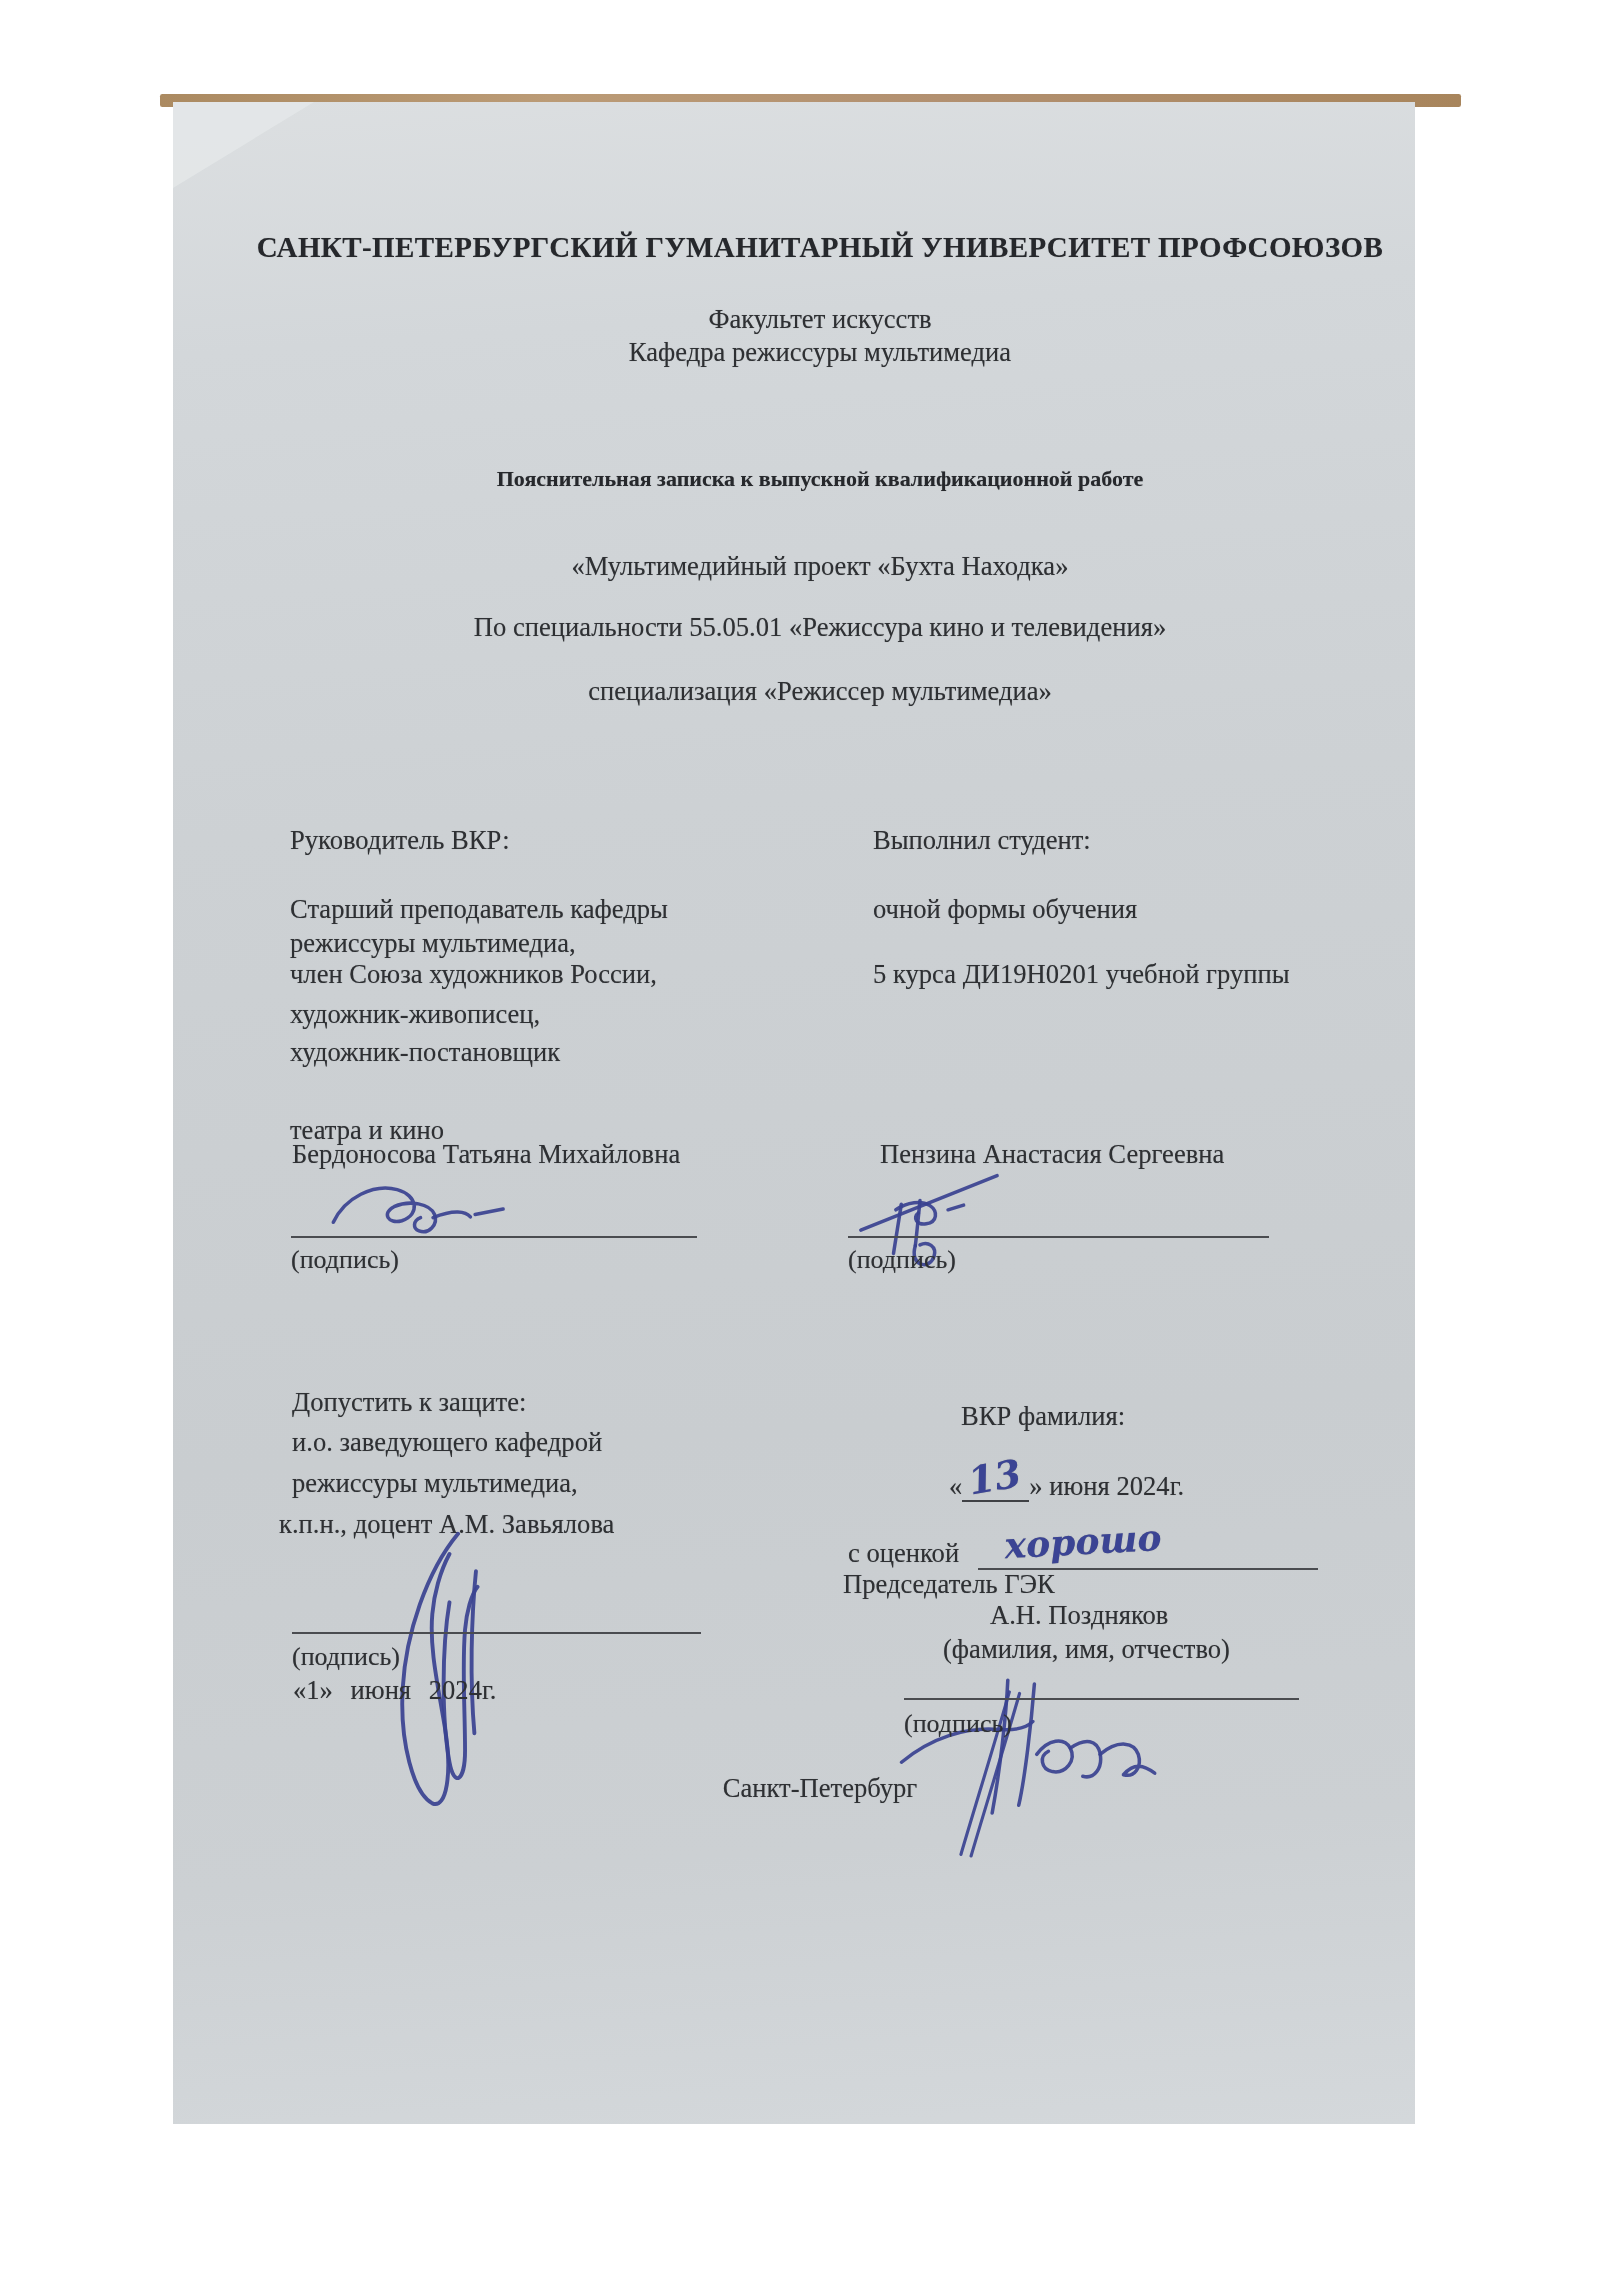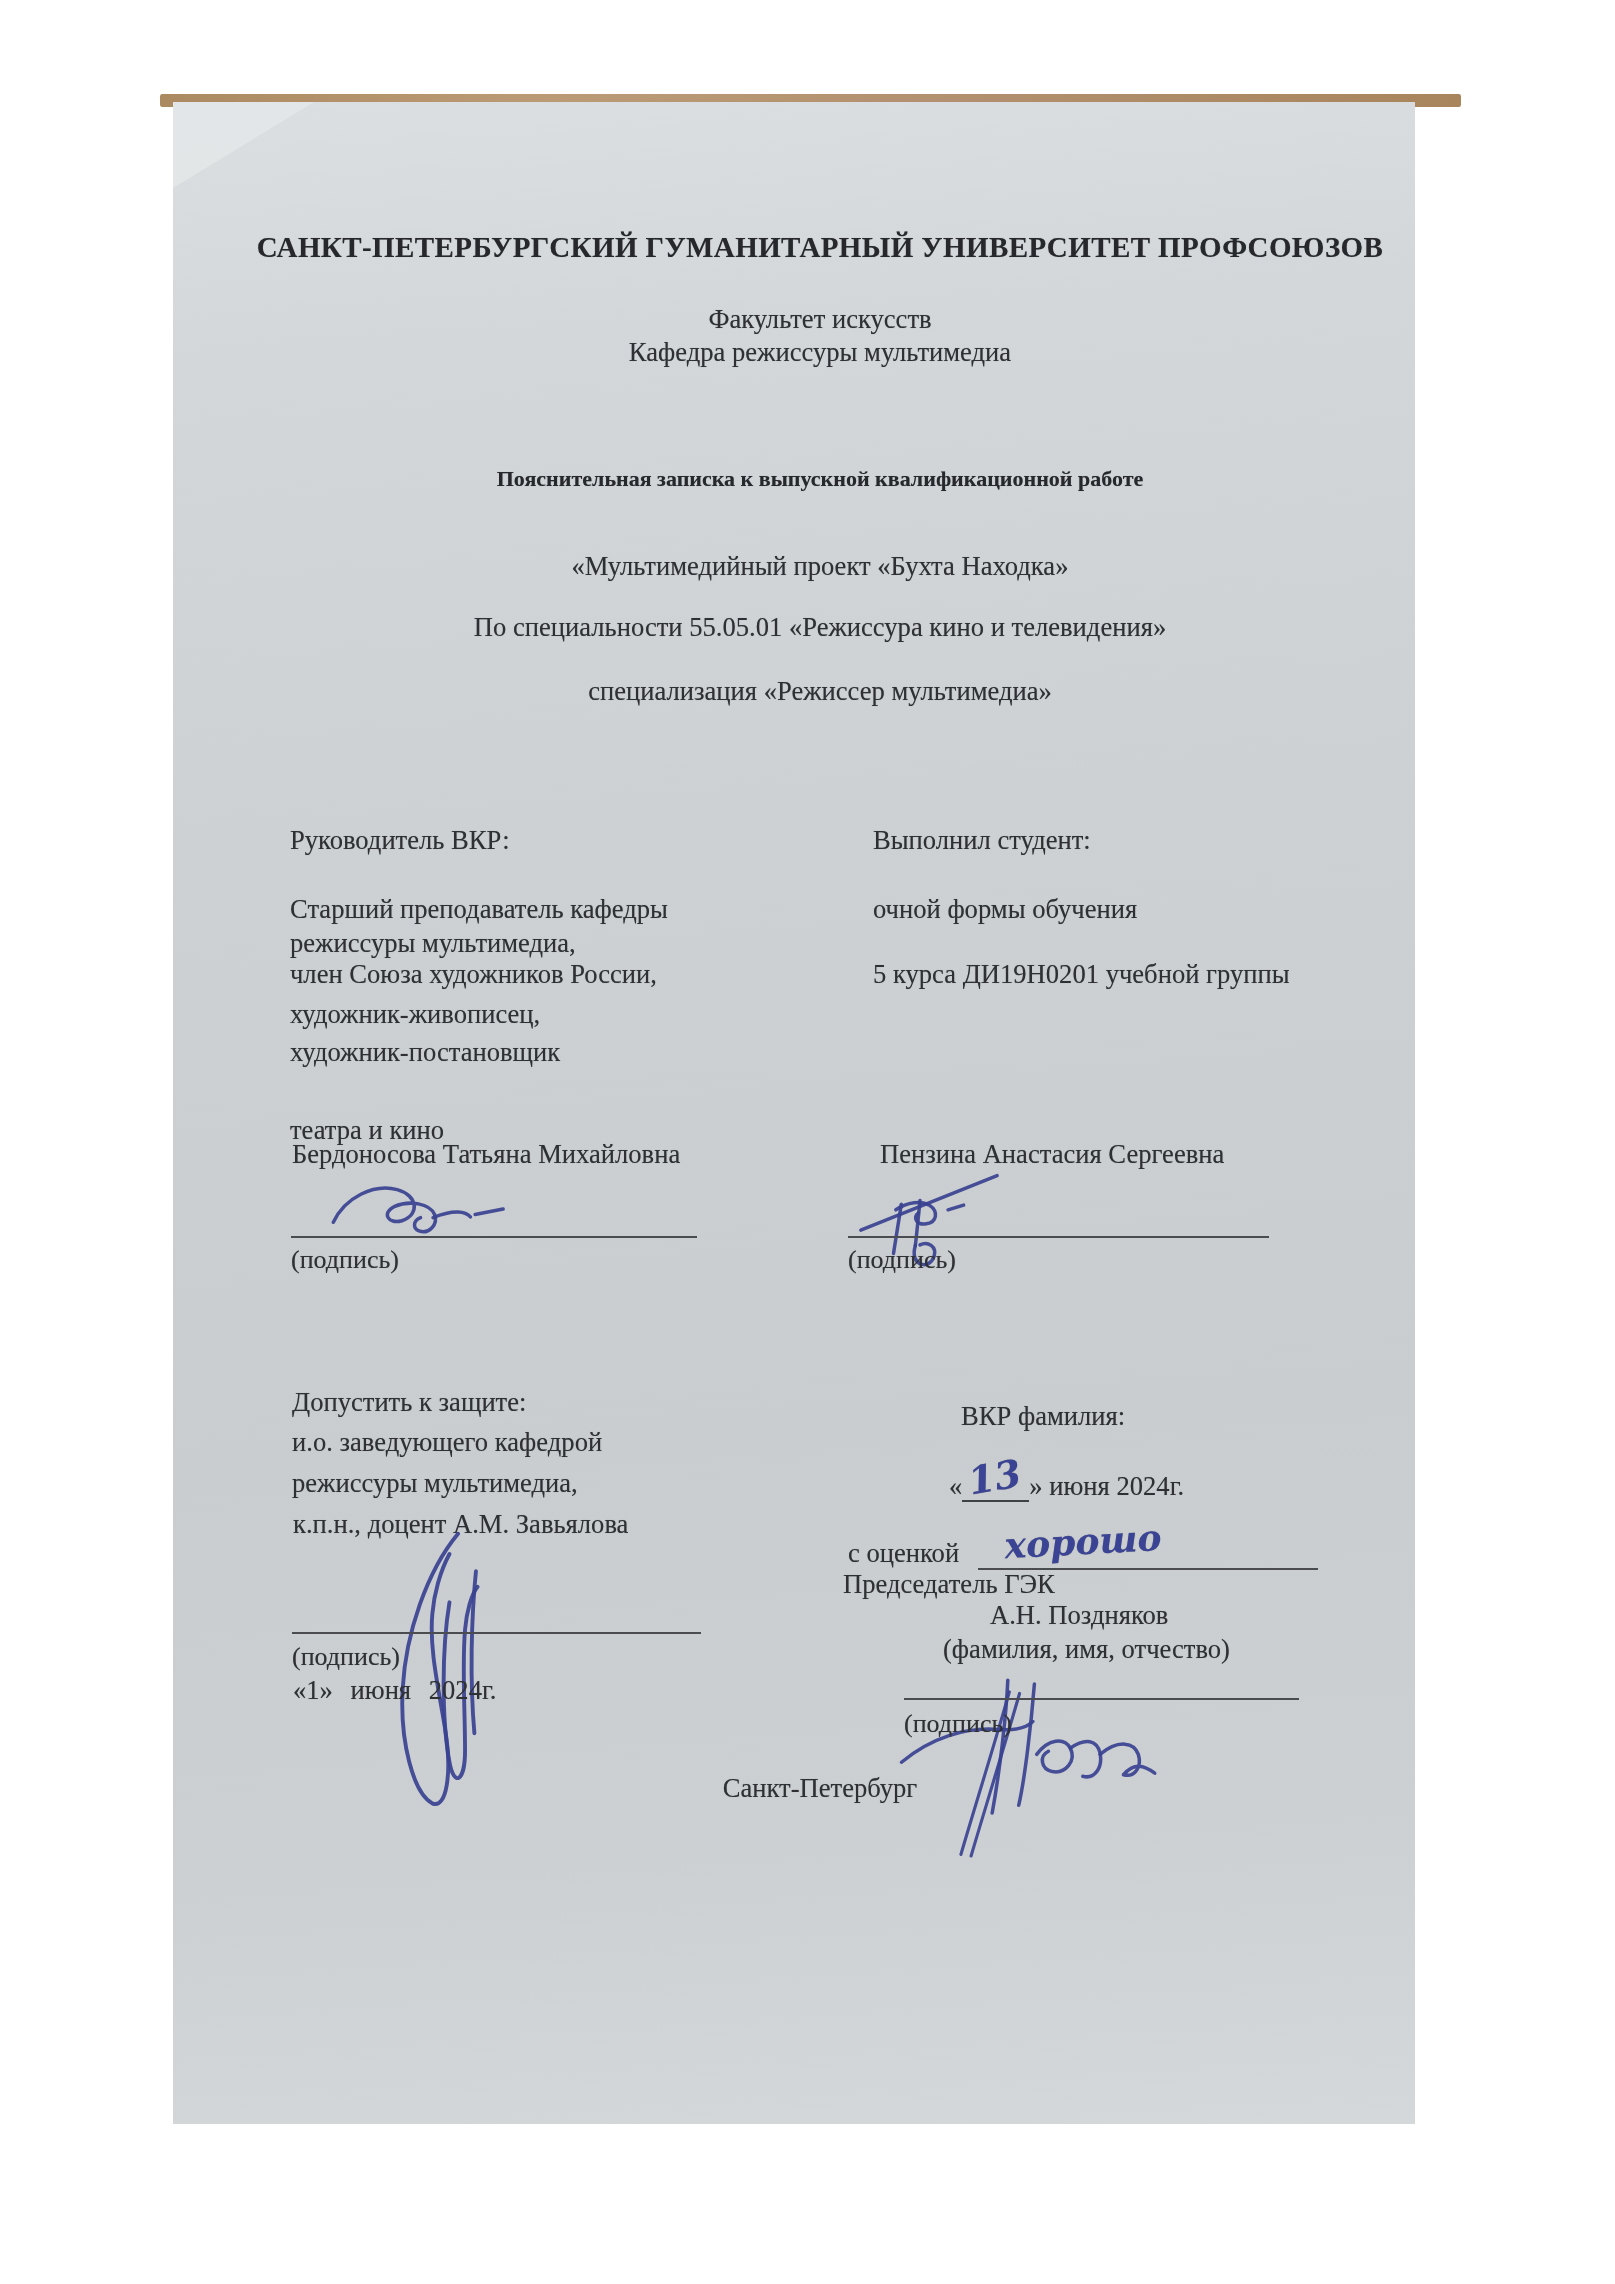--- a/index.html
+++ b/index.html
@@ -99,21 +99,21 @@
   </svg>
 
   <div class="sig-line" style="left:118px;top:1134px;width:406px;"></div>
   <div class="t cap" style="left:118px;top:1142px;width:406px;">(подпись)</div>
   <div class="sig-line" style="left:675px;top:1134px;width:421px;"></div>
   <div class="t cap" style="left:675px;top:1142px;width:421px;">(подпись)</div>
 
   <div class="t" style="left:119px;top:1285px;">Допустить к защите:</div>
   <div class="t" style="left:119px;top:1325px;">и.о. заведующего кафедрой</div>
   <div class="t" style="left:119px;top:1366px;">режиссуры мультимедиа,</div>
-  <div class="t" style="left:120px;top:1407px;">к.п.н., доцент А.М. Завьялова</div>
+  <div class="t" style="left:106px;top:1407px;">к.п.н., доцент А.М. Завьялова</div>
 
   <svg class="sig" style="left:211px;top:1422px;" width="113" height="293" viewBox="0 0 145 375">
     <path stroke-width="5" d="M95,12 C55,60 28,140 24,210 C20,280 38,345 62,358 C80,366 88,320 78,260 C70,210 58,160 62,115 C64,90 72,60 84,38"></path>
     <path stroke-width="5" d="M84,100 C74,160 74,250 84,305 C90,338 104,330 104,290 C104,240 100,180 104,135 C106,112 112,90 120,80"></path>
     <path stroke-width="5" d="M118,60 C112,120 110,200 116,268"></path>
   </svg>
 
   <div class="sig-line" style="left:119px;top:1530px;width:409px;"></div>
   <div class="t cap" style="left:119px;top:1539px;width:409px;">(подпись)</div>
   <div class="t wide-sp" style="left:120px;top:1573px;">«1»  июня  2024г.</div>

